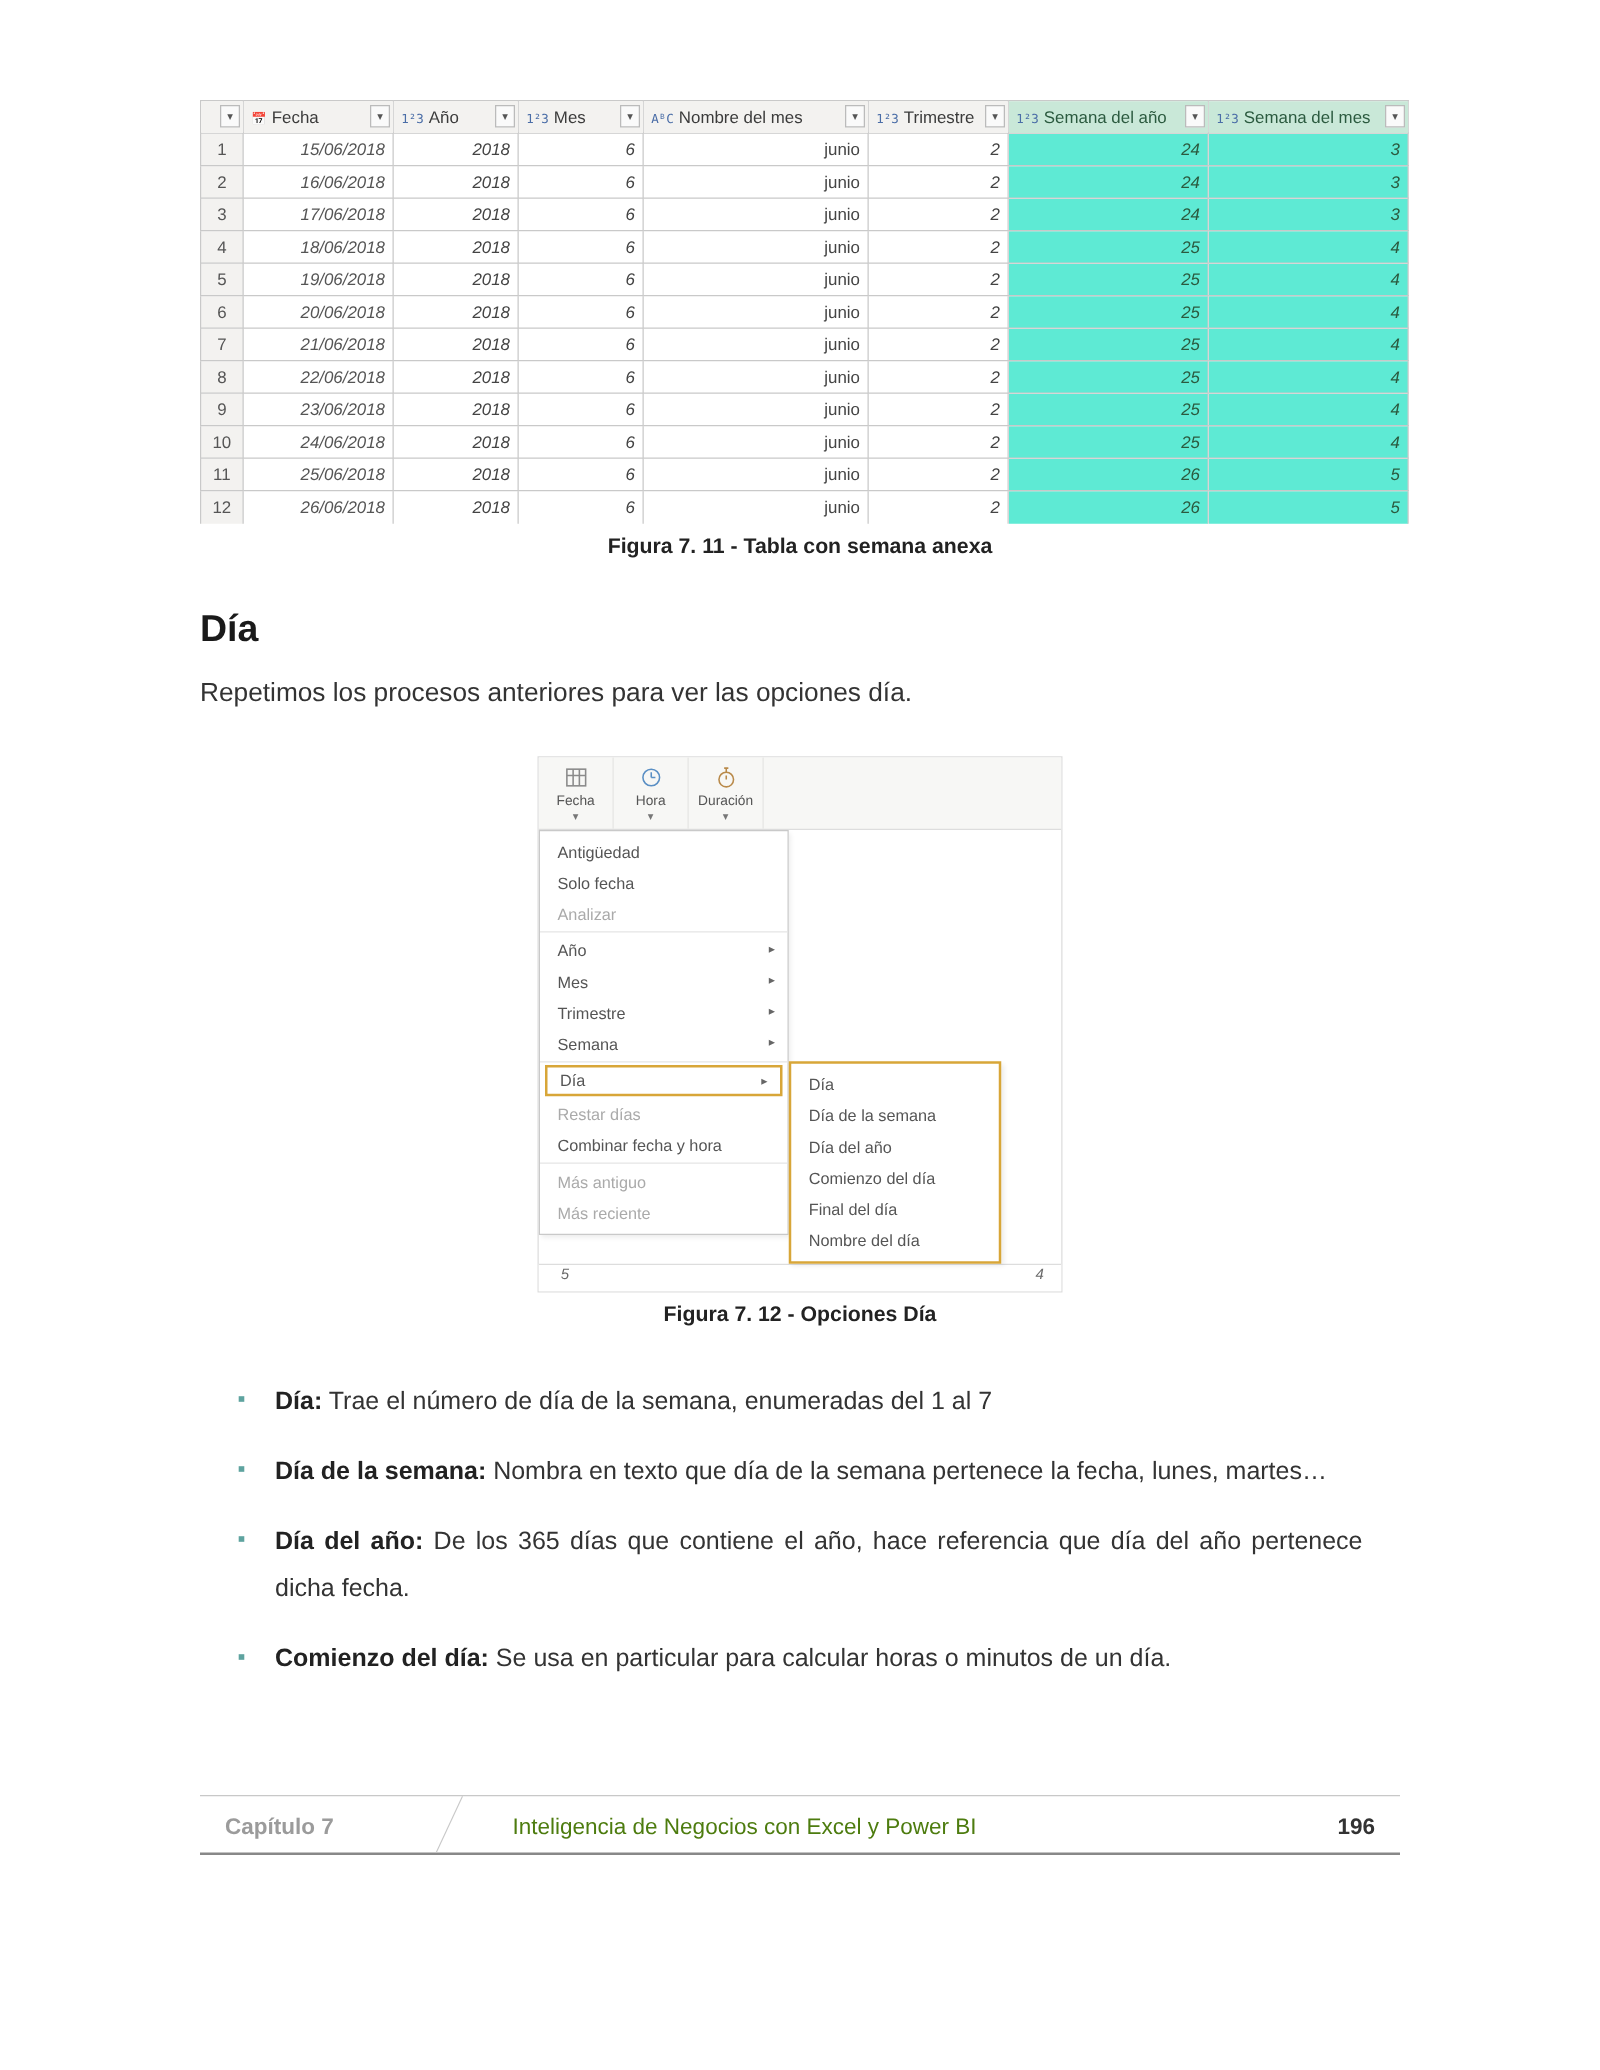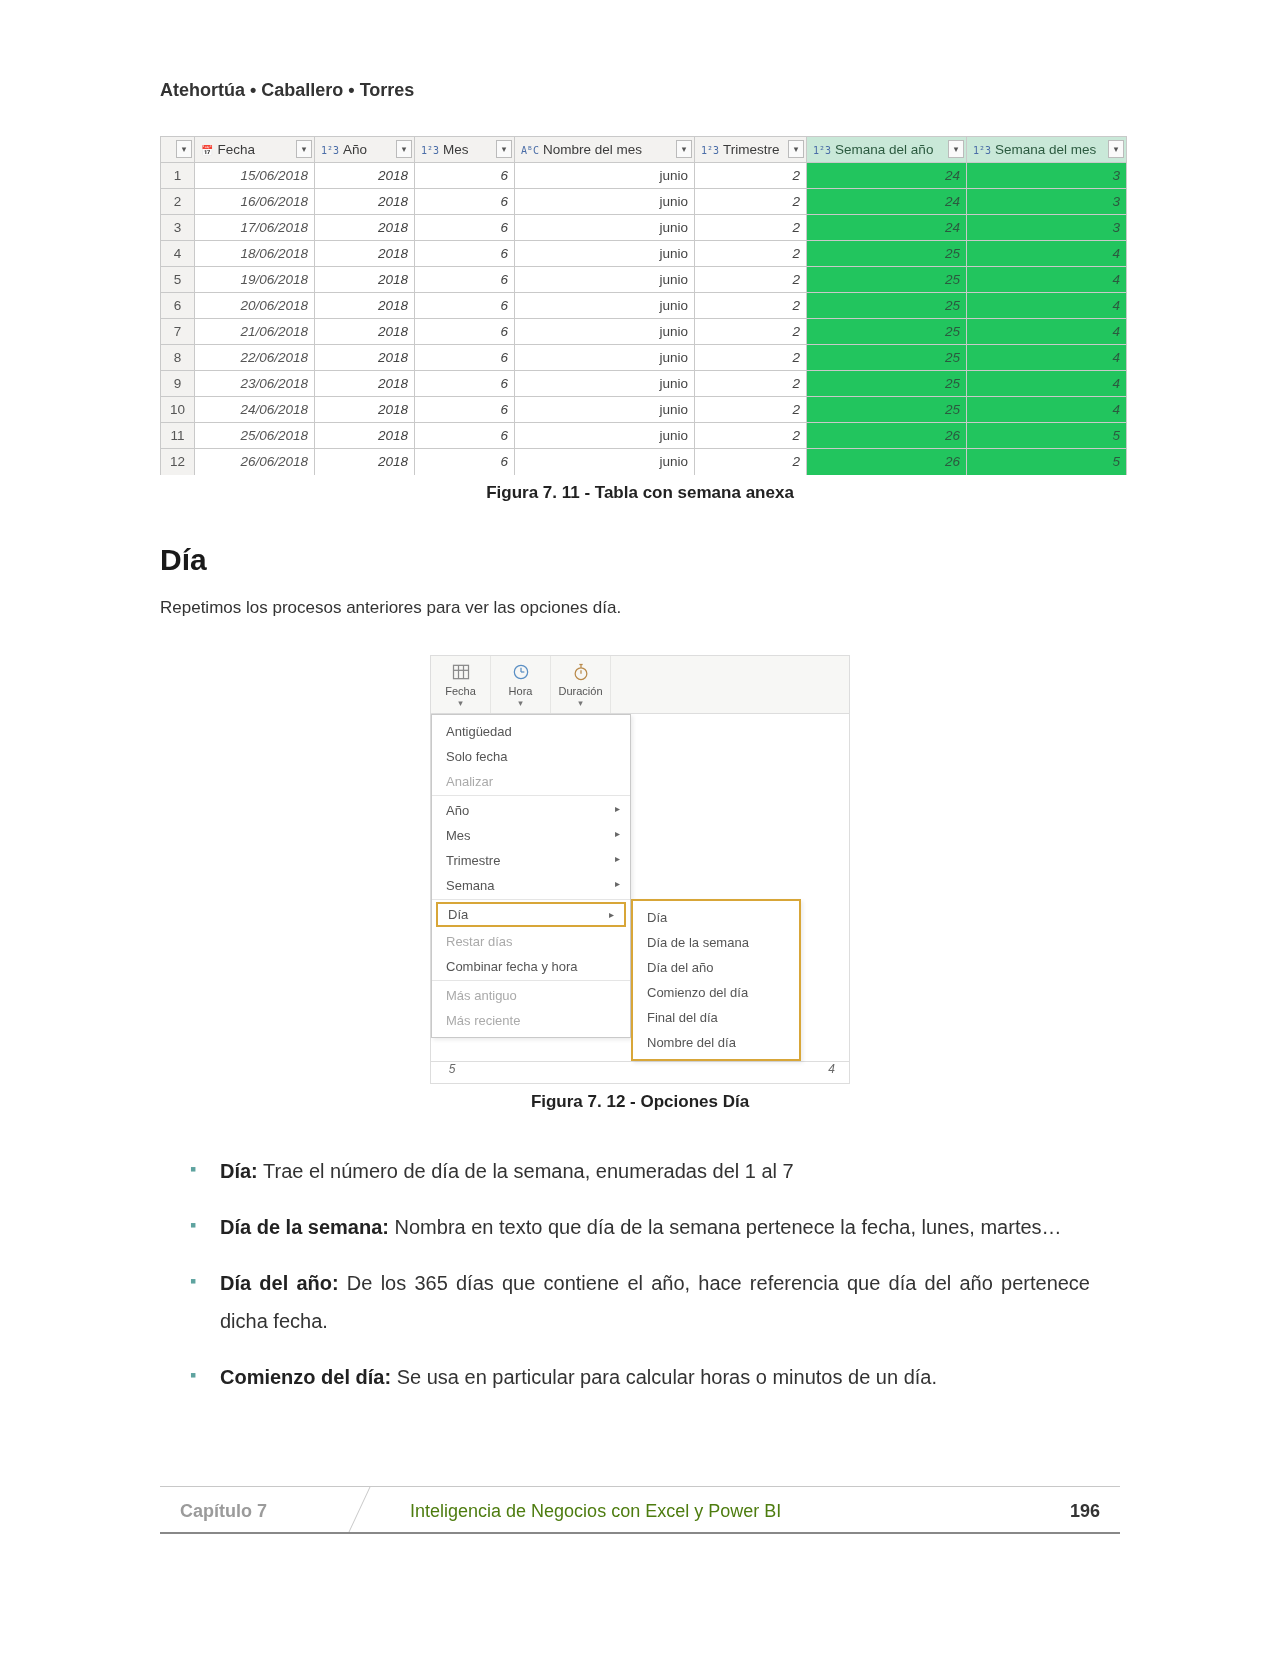--- a/index.html
+++ b/index.html
@@ -66,39 +66,39 @@
   }
   .pq-table td.rownum {
     background: #f3f2f0;
     text-align: center;
     color: #555;
     width: 34px;
   }
   .pq-table td.left { text-align: right; }
   .pq-table td.date { font-style: italic; color: #555;}
   .pq-table td.num  { font-style: italic; }
-  .pq-table td.green { background: #22c55e; color:#2b5a3f; font-style: italic;}
+  .pq-table td.green { background: #5eead4; color:#2b5a3f; font-style: italic;}
   .pq-table th.green-head { background: #c9e8d8; color:#2b5a3f;}
   .pq-table tbody tr:last-child td { border-bottom: none; }
   .fig-caption {
     text-align: center;
     font-weight: 700;
     font-size: 17px;
     margin: 8px 0 40px 0;
     color: #222;
   }
   
   .section-title {
     font-size: 30px;
     font-weight: 700;
     margin: 10px 0 18px 0;
     color: #1a1a1a;
   }
   .para {
-    font-size: 17px;
+    font-size: 21px;
     color: #333;
     margin: 0 0 35px 0;
     line-height: 1.5;
   }
   
   .menu-fig {
     width: 420px;
     margin: 0 auto 8px auto;
     border: 1px solid #ddd;
     font-size: 13px;
@@ -229,21 +229,20 @@
     font-weight: 700;
     color: #333;
     padding-right: 20px;
   }
 </style>
 </head>
 <body>
 
 <div class="page">
 
-  <div class="header-authors">Atehortúa • Caballero • Torres</div>
 
   <table class="pq-table">
     <thead>
       <tr id="pq-head-row">
         <th class="rownum-head">
           <span class="drop">▾</span>
         </th>
       <th style="width: 120px;"><span class="type-icon">📅</span><span>Fecha</span><span class="drop">▾</span></th>
           <th style="width: 100px;"><span class="type-icon">1²3</span><span>Año</span><span class="drop">▾</span></th>
           <th style="width: 100px;"><span class="type-icon">1²3</span><span>Mes</span><span class="drop">▾</span></th>

